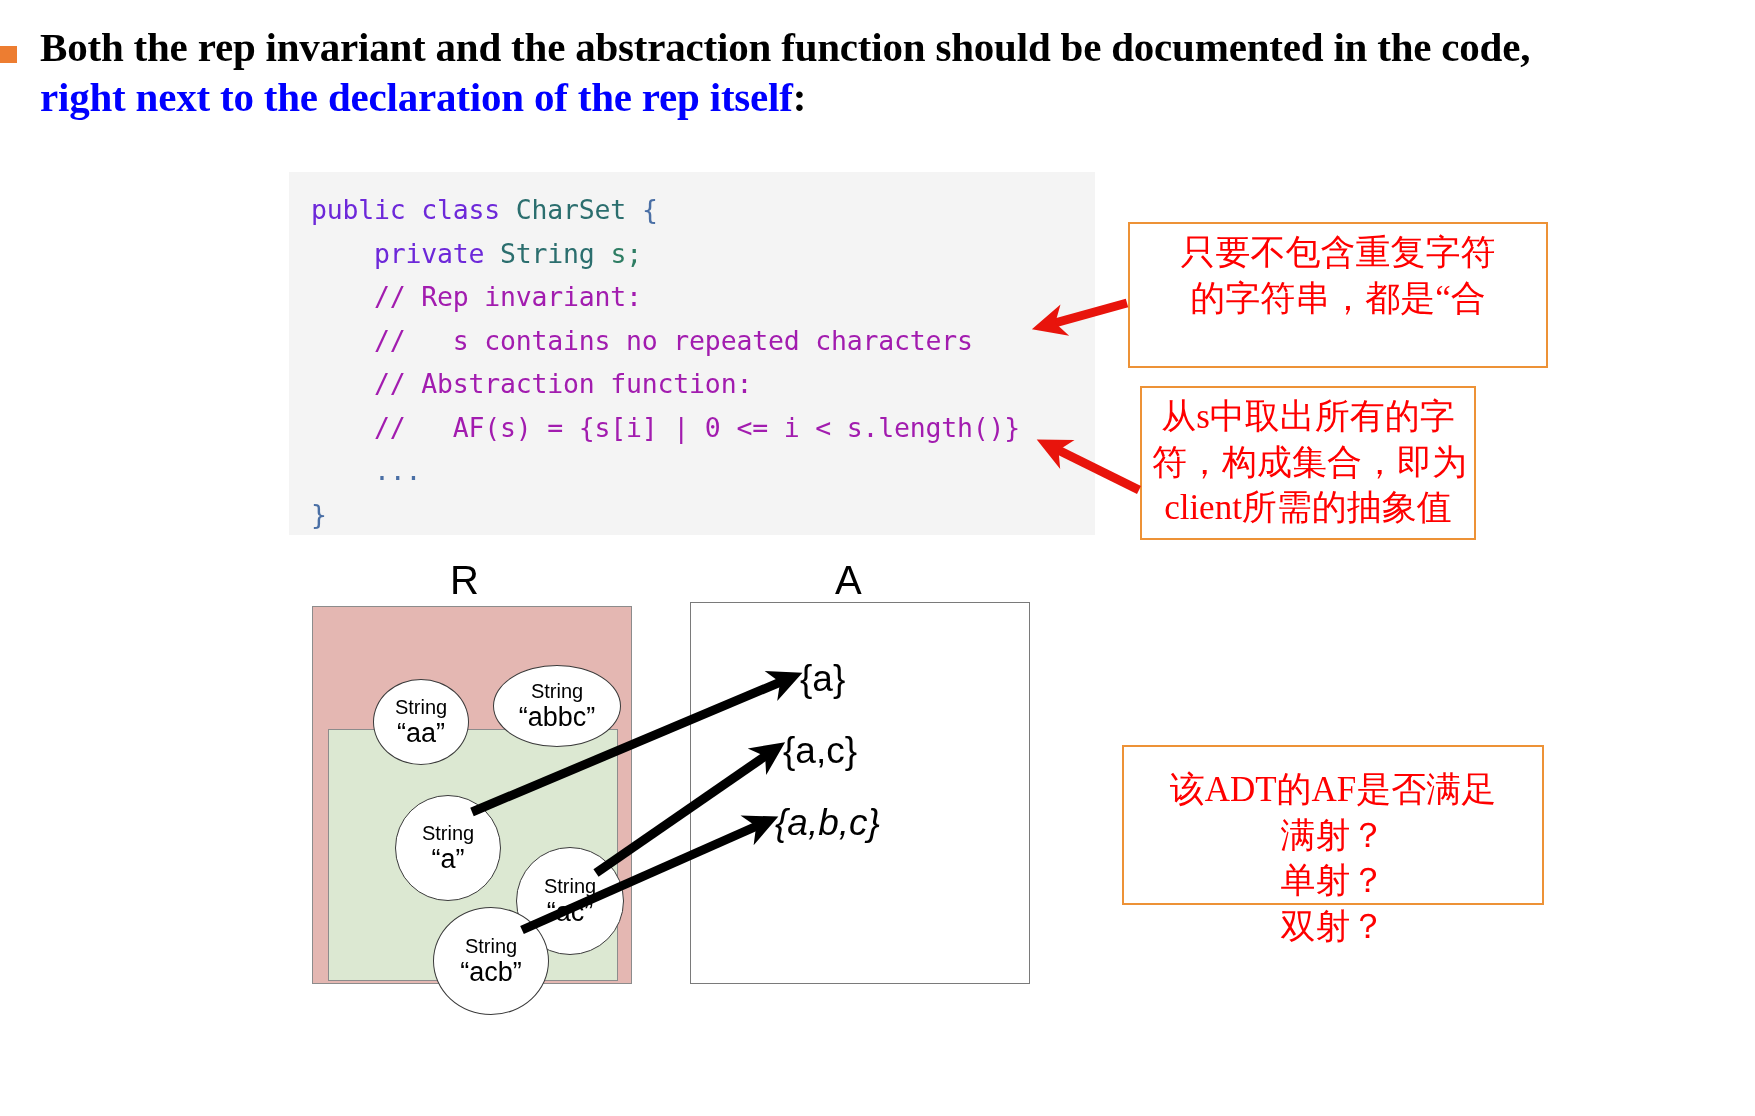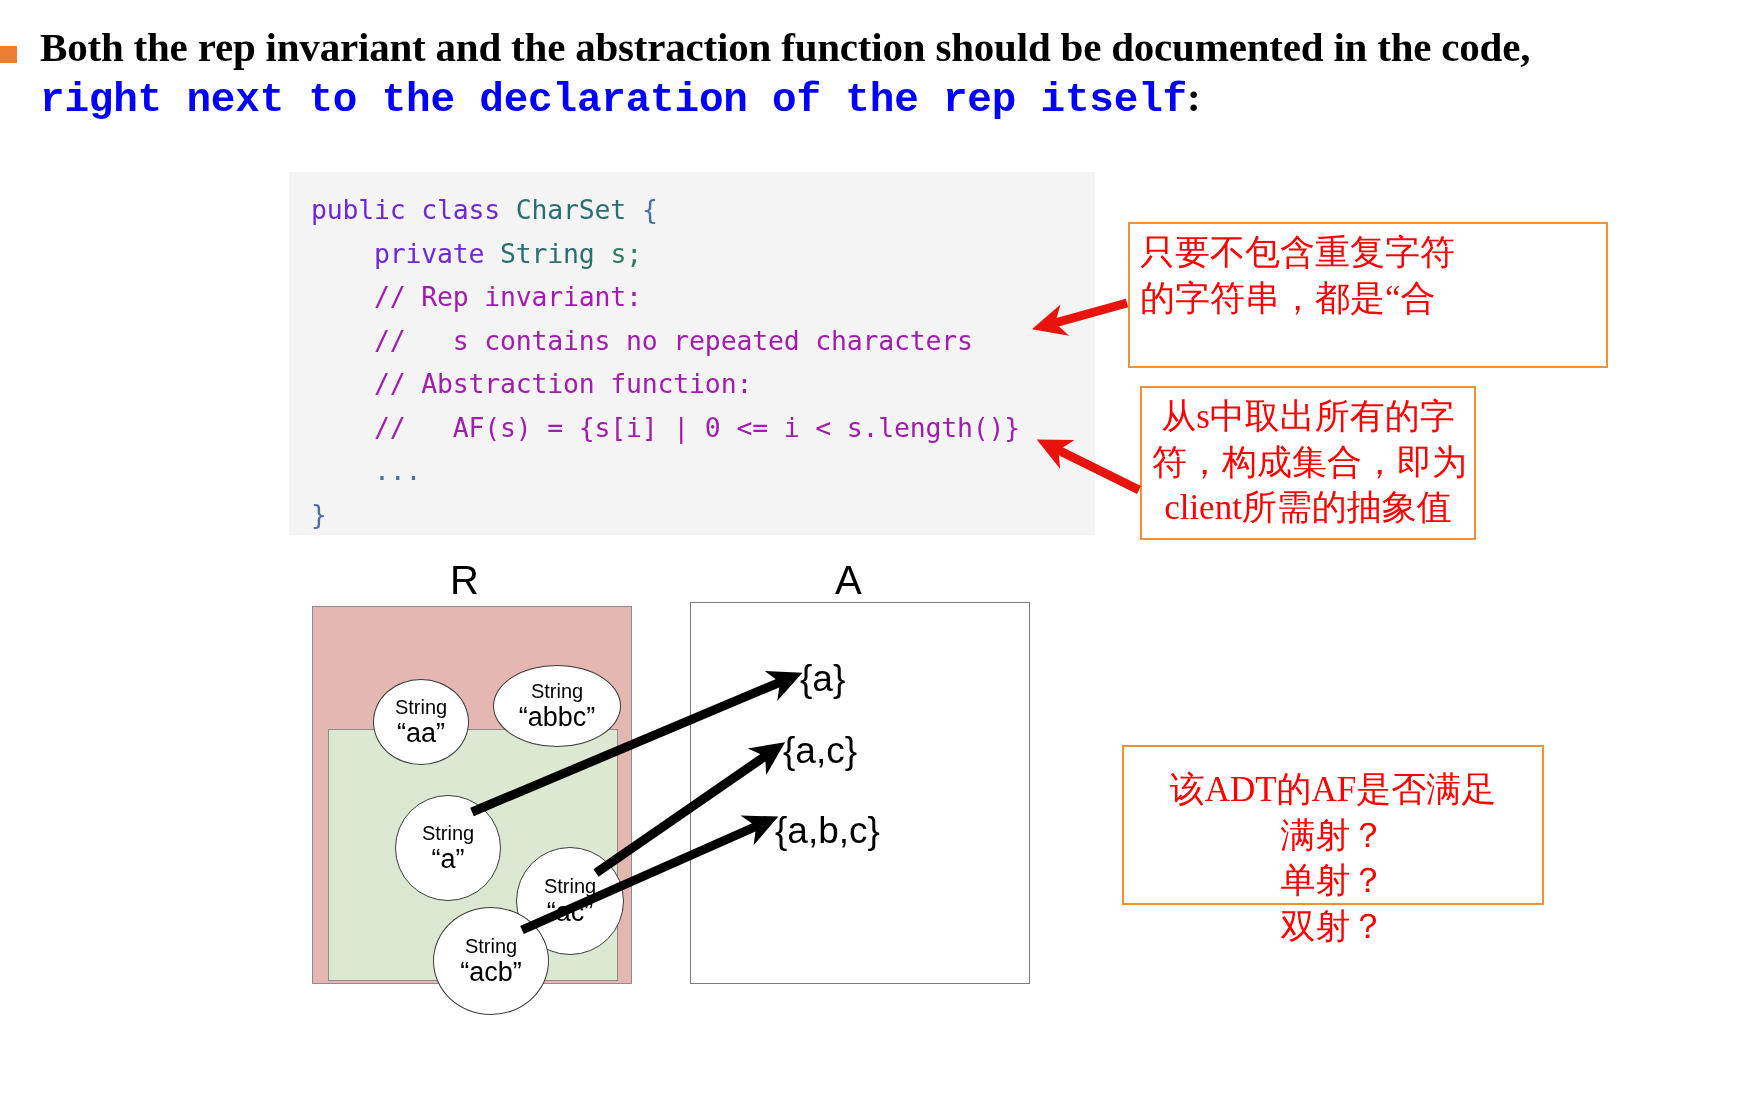--- a/index.html
+++ b/index.html
@@ -35,21 +35,21 @@
     left: 40px;
     top: 0px;
     width: 1520px;
     font-family: "Liberation Serif", serif;
     font-weight: bold;
     font-size: 41px;
     line-height: 1.22;
     color: #000000;
     letter-spacing: -0.2px;
   }
-  .hl-blue { color: #0000FF; font-family: Liberation Mono, monospace; }
+  .hl-blue { color: #0000FF; }
 
   
   #code-block {
     position: absolute;
     left: 289px;
     top: 172px;
     width: 806px;
     height: 363px;
     background: #F4F4F4;
     box-sizing: border-box;
@@ -78,22 +78,23 @@
     background: #FFFFFF;
     color: #FF0000;
     font-family: "Liberation Serif", serif;
     font-size: 35px;
     line-height: 1.30;
     padding: 6px 10px;
   }
   #callout-1 {
     left: 1128px;
     top: 222px;
-    width: 480px;
+    width: 420px;
     height: 146px;
+    text-align: center;
   }
   #callout-2 {
     left: 1140px;
     top: 386px;
     width: 336px;
     height: 154px;
     text-align: center;
   }
   #callout-3 {
     left: 1122px;
@@ -193,21 +194,21 @@
 
   .aval {
     position: absolute;
     font-family: "Liberation Sans", sans-serif;
     font-size: 37px;
     color: #000000;
     white-space: nowrap;
   }
   #aval-a    { left: 510px; top: 108px; }
   #aval-ac   { left: 493px; top: 180px; }
-  #aval-abc  { left: 485px; top: 260px; }
+  #aval-abc  { left: 485px; top: 252px; font-style: italic; }
 </style>
 </head>
 <body>
 
 <div id="headline">
   <div id="bullet-marker"></div>
   <div id="headline-text"><span>Both the rep invariant and the abstraction function should be documented in the code, </span><span class="hl-blue">right next to the declaration of the rep itself</span><span>:</span></div>
 </div>
 
 <div id="code-block">

